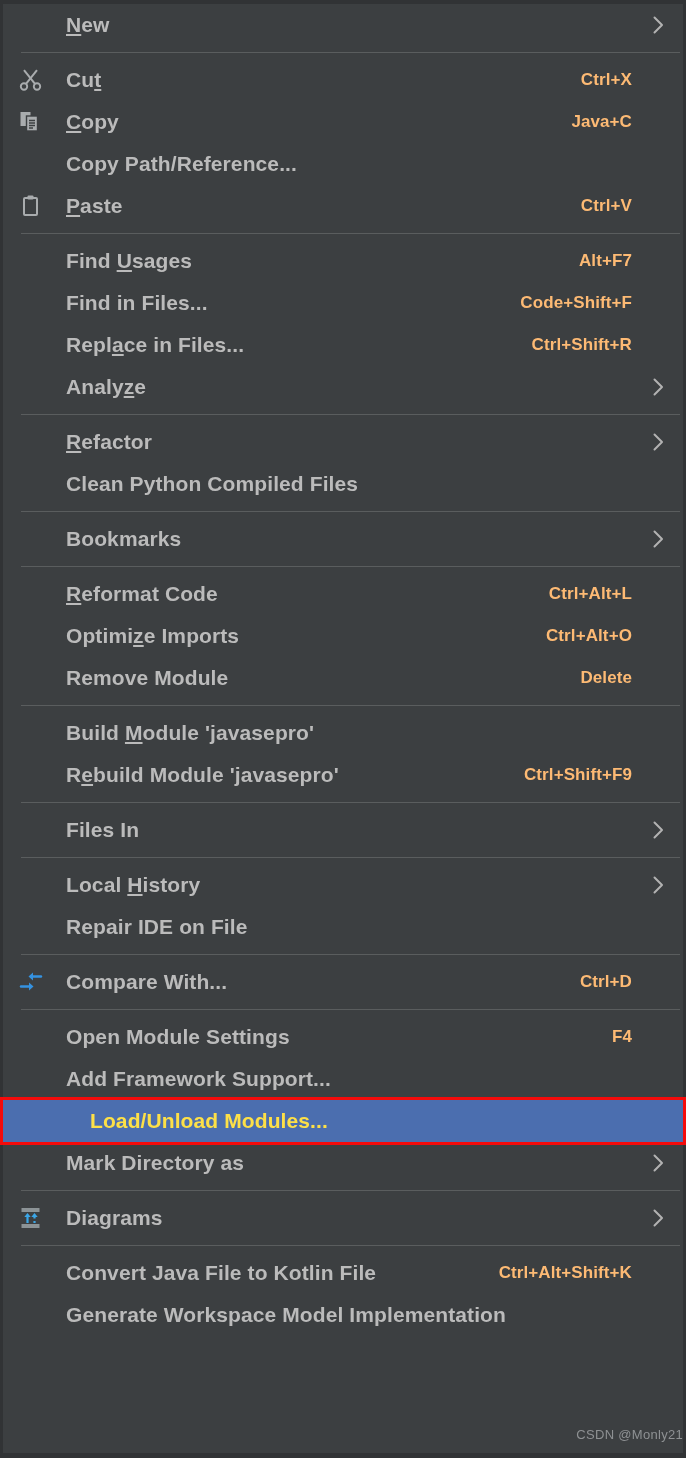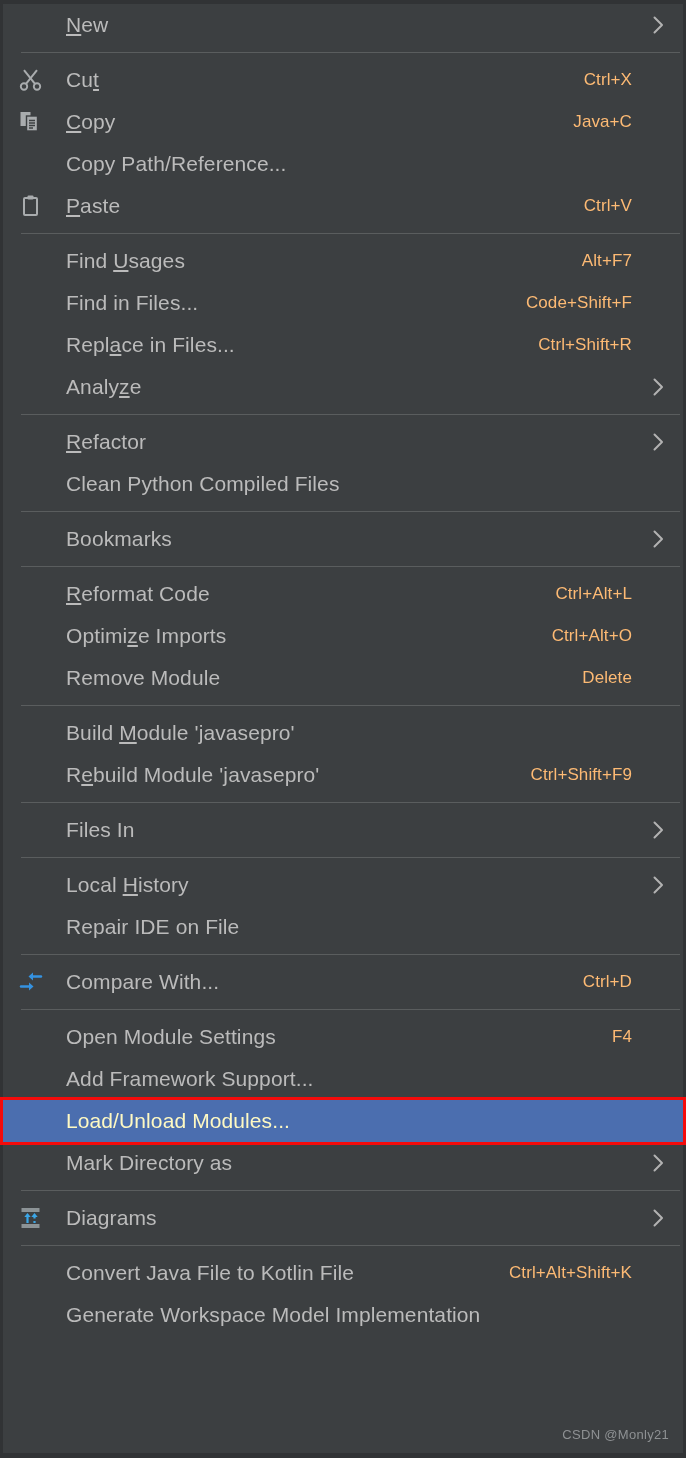--- a/index.html
+++ b/index.html
@@ -21,20 +21,21 @@
     box-sizing: border-box;
     background: #3c3f41;
     border: 3px solid #313335;
     border-top-width: 4px;
     border-bottom-width: 5px;
     color: #bbbbbb;
   }
 
   .menu-list {
     display: block;
+    font-weight: bold;
   }
 
   .menu-item {
     position: relative;
     height: 42px;
     display: flex;
     align-items: center;
     box-sizing: border-box;
     padding-left: 15px;
     padding-right: 17px;
@@ -87,25 +88,25 @@
     margin: 6px 3px 6px 18px;
   }
 
   
   .menu-item.selected {
     background: #4b6eaf;
     outline: 3px solid #f40b0b;
     outline-offset: 0px;
     z-index: 5;
   }
-  .menu-item.selected .item-label { color: #fef9c3; }
+  .menu-item.selected .item-label { color: #fde047; margin-left: 24px; }
 
   .watermark {
     position: absolute;
-    right: 14px;
+    right: 0;
     bottom: 11px;
     font-size: 13px;
     color: #8e9193;
     letter-spacing: 0.3px;
     font-family: "Liberation Sans", sans-serif;
   }
 
   
   .mn { text-decoration: underline; text-underline-offset: 2px; }
 </style>

